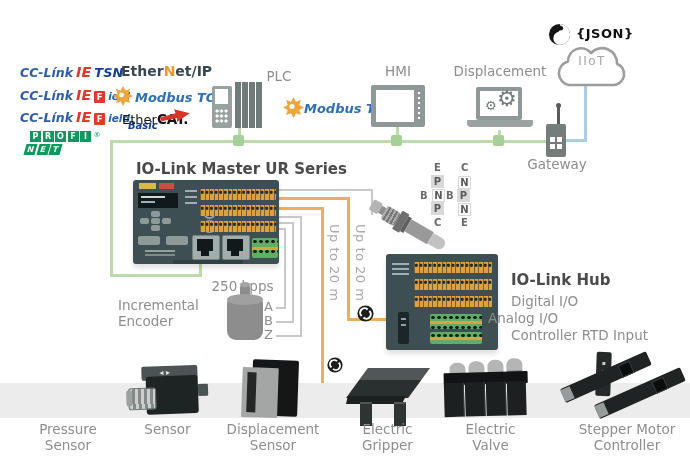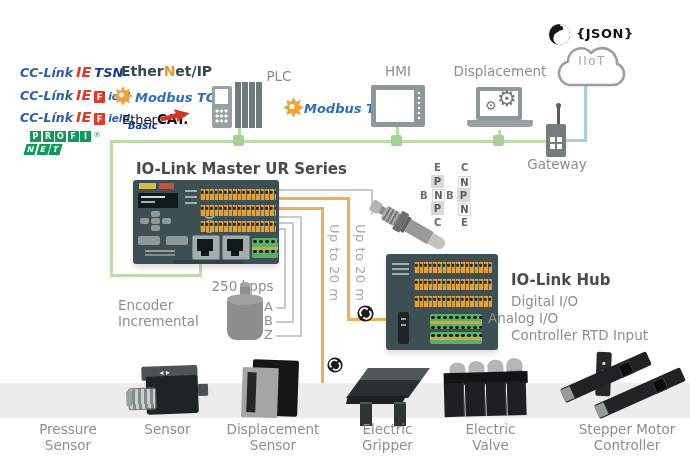--- a/index.html
+++ b/index.html
@@ -240,22 +240,22 @@
         <i></i>
         <b></b>
       </div>
     <div class="gterm" style="left:119px;top:58px;width:26px;height:20px;">
         <i></i>
       </div>
     <i class="bar" style="left:40px;top:80px;width:70px;height:4px;background:#324144;"></i>
   </div>
 
   <div class="lbl-l" style="left:118px;top:297px;">
+    <div>Incremental</div>
     <div>Encoder</div>
-    <div>Incremental</div>
   </div>
   <div class="lbl" style="left:205px;top:278px;width:75px;">250 kpps</div>
   <div class="abs" style="left:227px;top:282px;width:36px;height:60px;">
     <i class="bar" style="left:13px;top:2px;width:10px;height:16px;background:#8d8d8d;border-radius:4px 4px 0 0;"></i>
     <i class="bar" style="left:13px;top:0;width:10px;height:5px;background:#a3a3a3;border-radius:50%;"></i>
     <i class="bar" style="left:0;top:16px;width:36px;height:42px;background:#8d8d8d;border-radius:5px 5px 9px 9px;"></i>
     <i class="bar" style="left:0;top:12px;width:36px;height:11px;background:#a0a0a0;border-radius:50%;"></i>
   </div>
   <span class="lbl" style="left:264px;top:299px;font-size:13px;">A</span>
   <span class="lbl" style="left:264px;top:313px;font-size:13px;">B</span>

